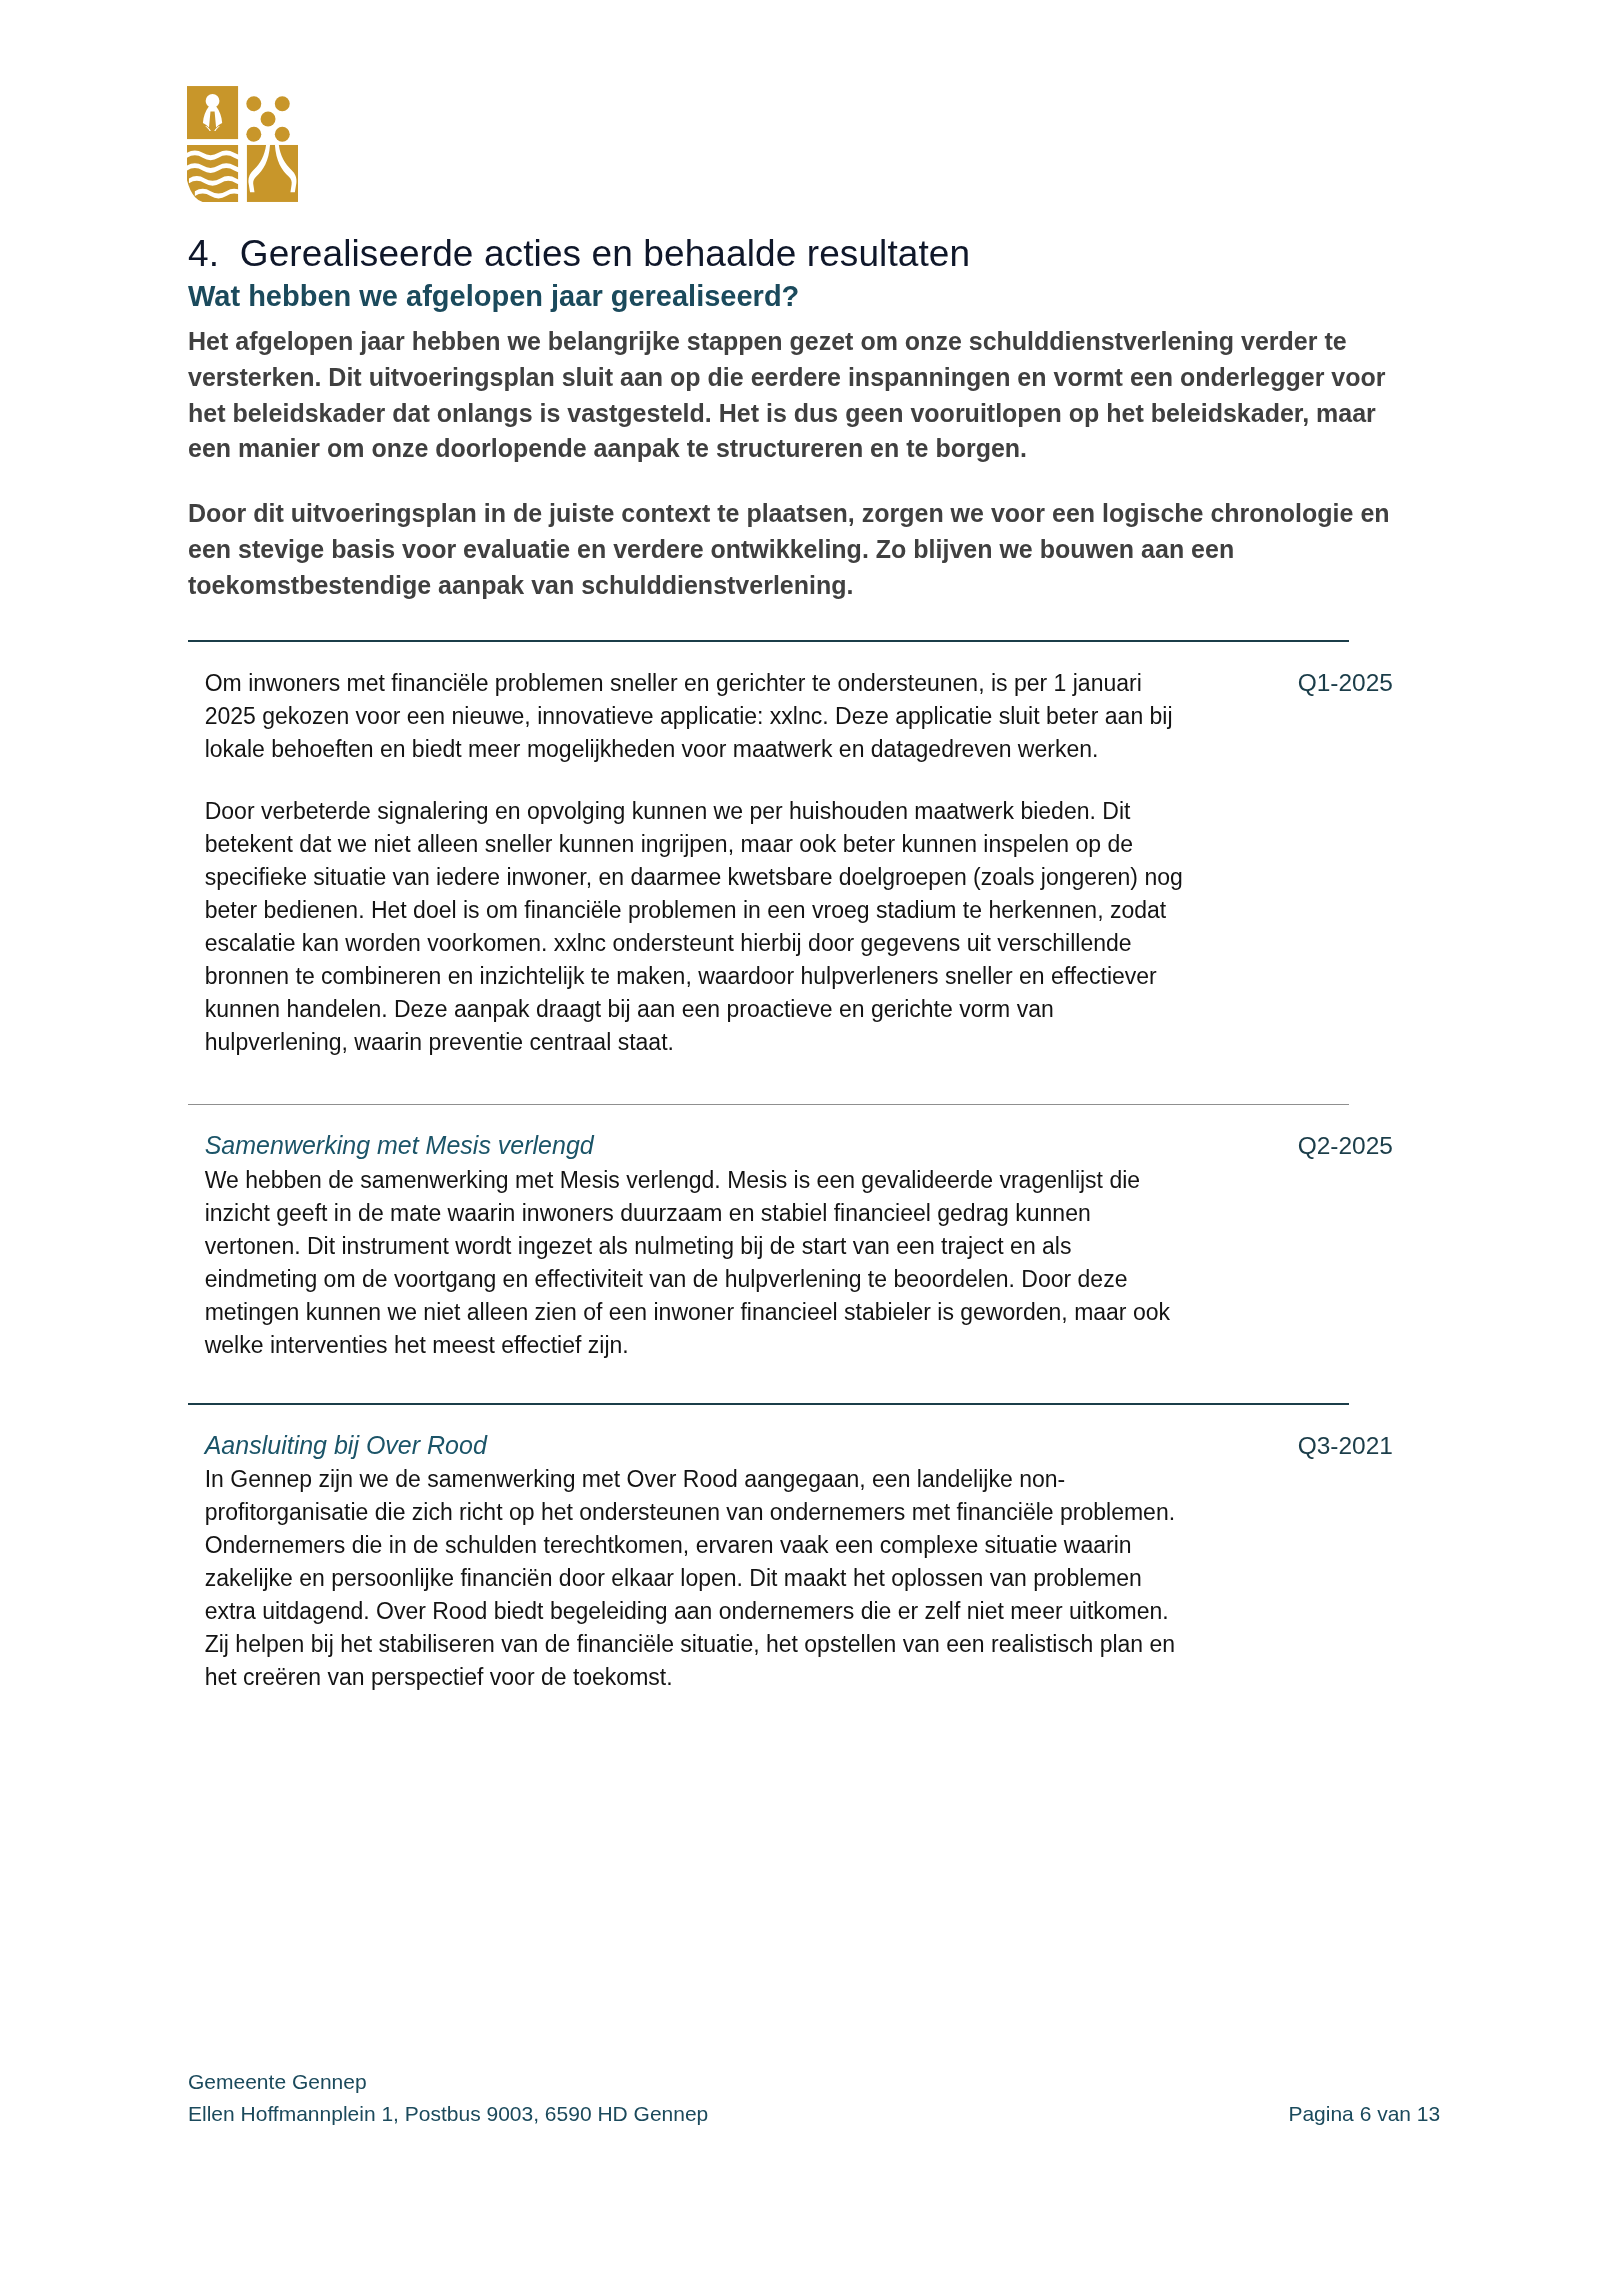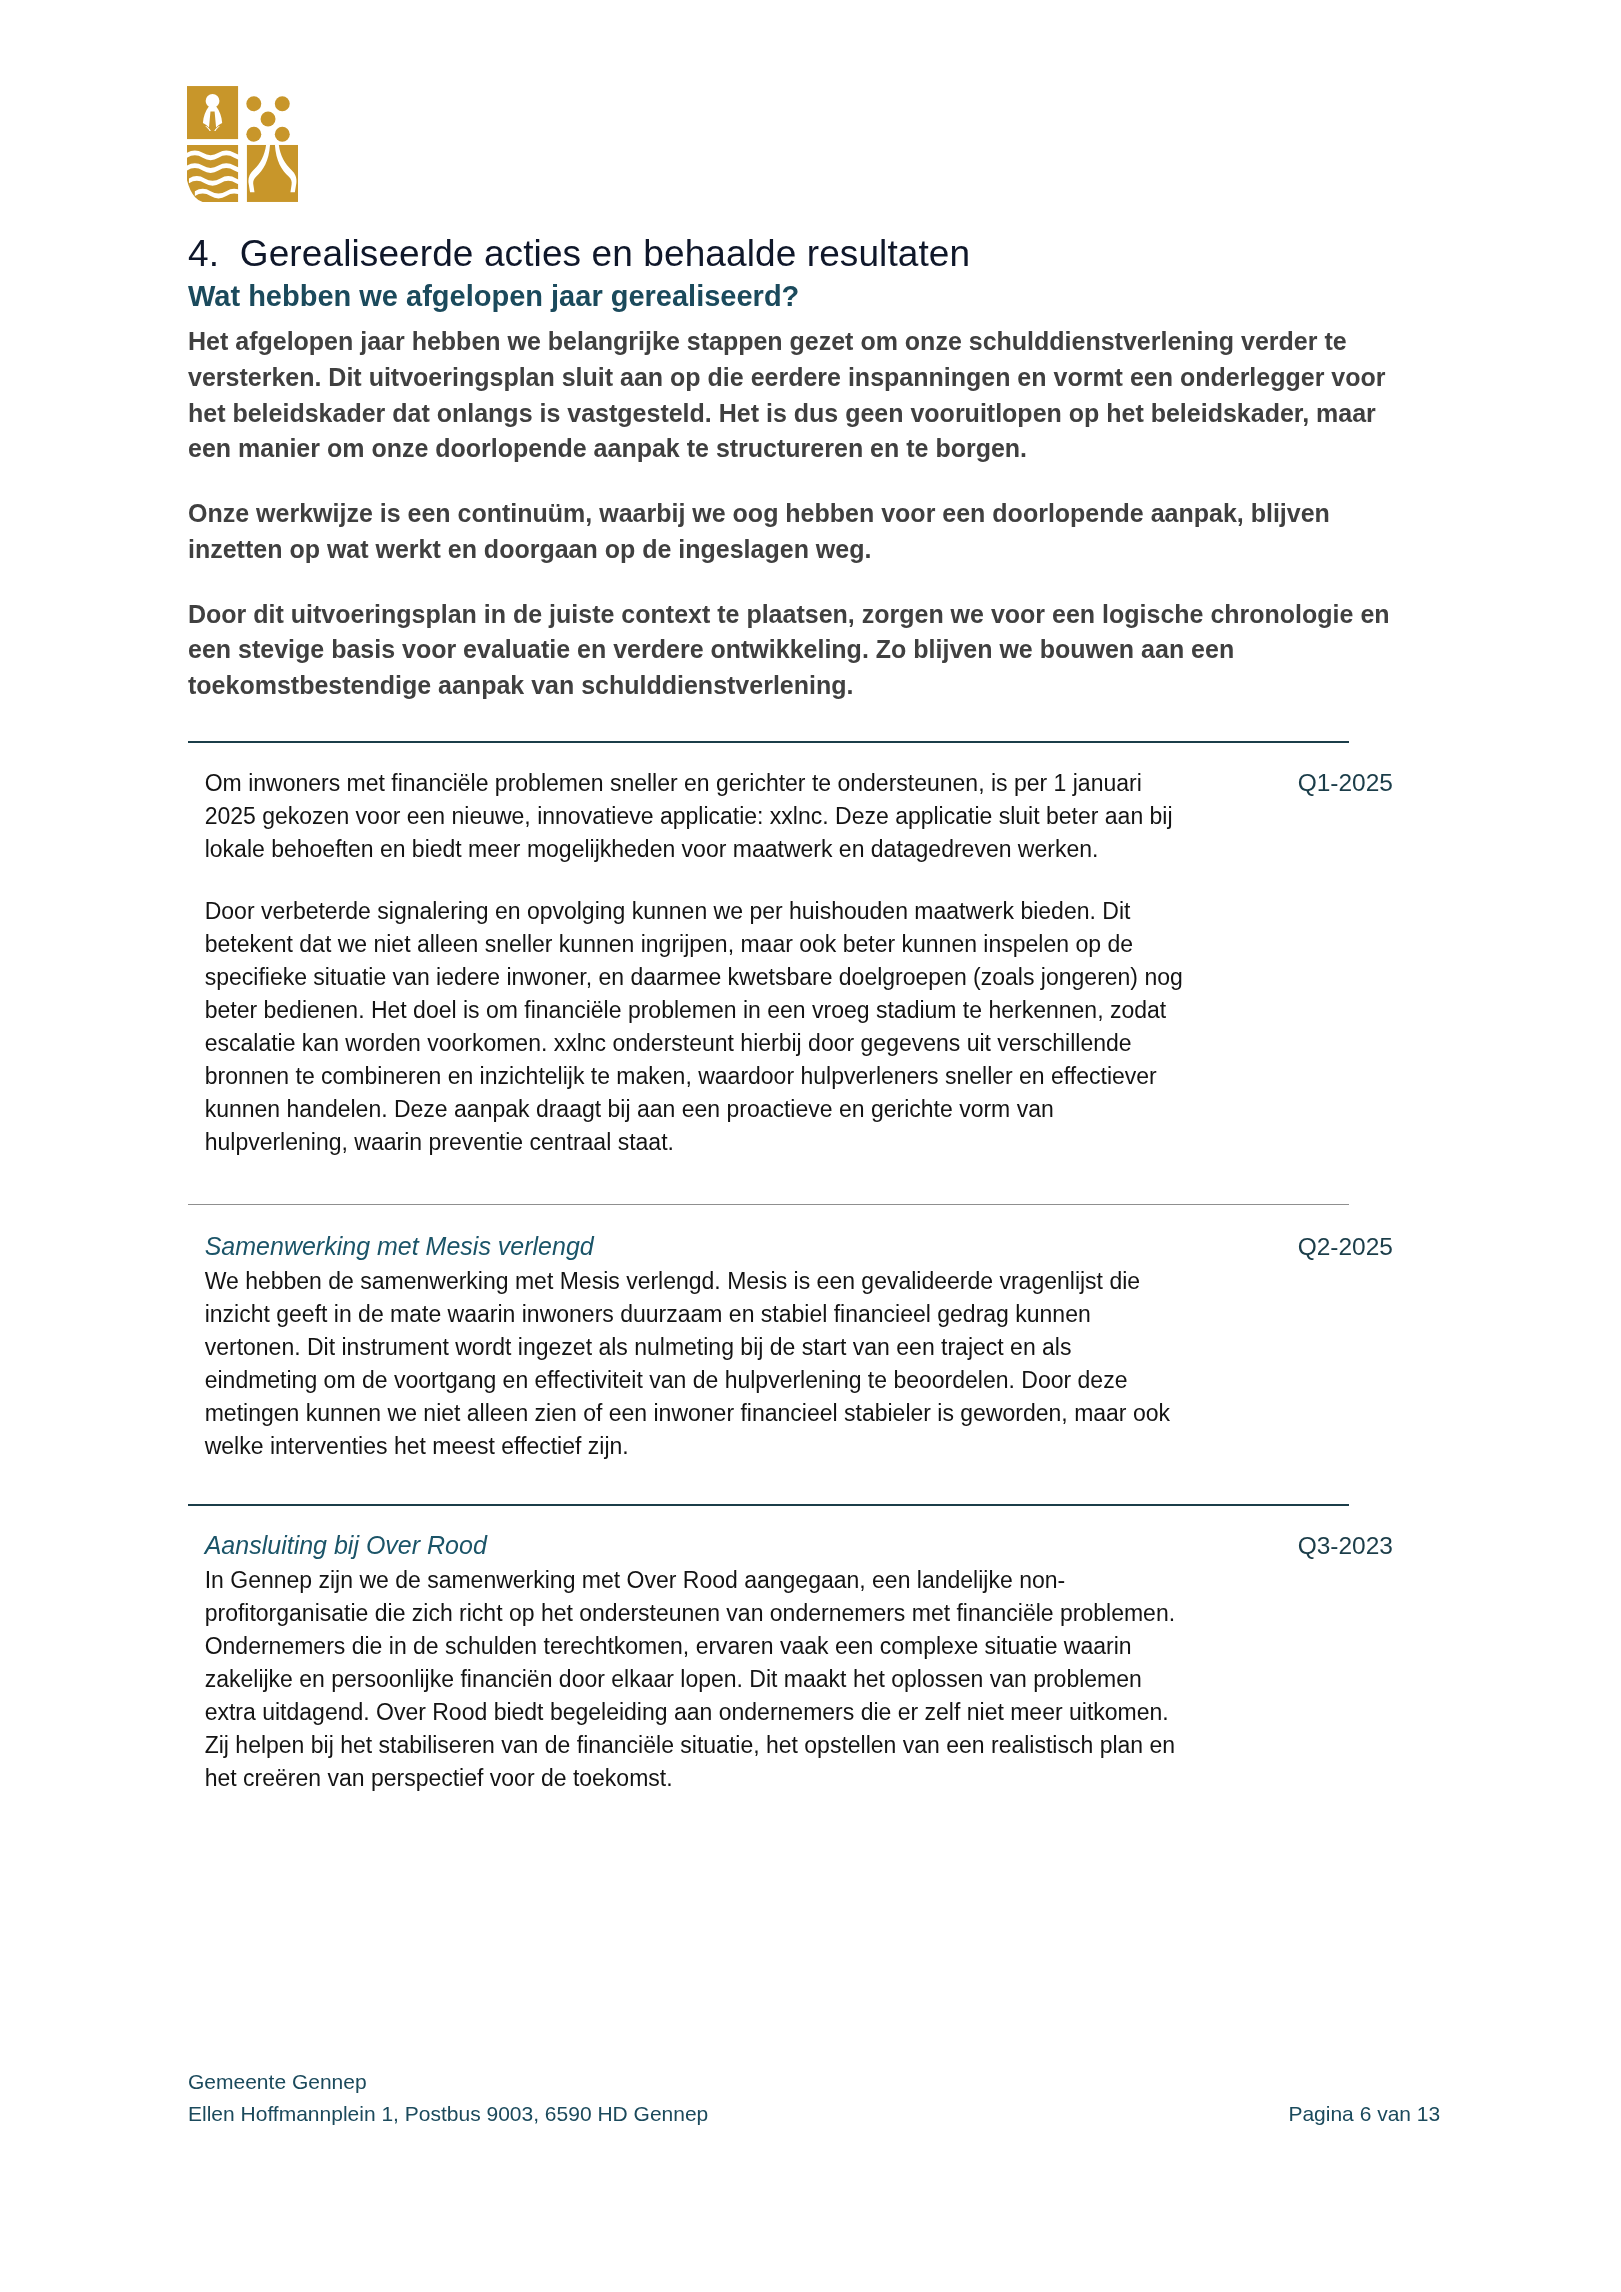--- a/index.html
+++ b/index.html
@@ -182,21 +182,20 @@
       <rect x="84.8" y="60" width="4.4" height="5" fill="#c8962a"></rect>
     </svg>
   </div>
 
   <div class="content">
 
     <h1 class="doc-title">4.  Gerealiseerde acties en behaalde resultaten</h1>
     <h2 class="doc-subtitle">Wat hebben we afgelopen jaar gerealiseerd?</h2>
 
     <p class="body-par">Het afgelopen jaar hebben we belangrijke stappen gezet om onze schulddienstverlening verder te versterken. Dit uitvoeringsplan sluit aan op die eerdere inspanningen en vormt een onderlegger voor het beleidskader dat onlangs is vastgesteld. Het is dus geen vooruitlopen op het beleidskader, maar een manier om onze doorlopende aanpak te structureren en te borgen.</p>
-    <p class="body-par">Onze werkwijze is een continuüm, waarbij we oog hebben voor een doorlopende aanpak, blijven inzetten op wat werkt en doorgaan op de ingeslagen weg.</p>
     <p class="body-par">Door dit uitvoeringsplan in de juiste context te plaatsen, zorgen we voor een logische chronologie en een stevige basis voor evaluatie en verdere ontwikkeling. Zo blijven we bouwen aan een toekomstbestendige aanpak van schulddienstverlening.</p>
 
     <div class="sections">
 
       <div class="section sec-gap-1">
         <div class="rule"></div>
         <div class="section-head">
           <span class="section-quarter">Q1-2025</span>
         </div>
         <div class="section-body">
@@ -213,21 +212,21 @@
         </div>
         <div class="section-body">
           <p>We hebben de samenwerking met Mesis verlengd. Mesis is een gevalideerde vragenlijst die inzicht geeft in de mate waarin inwoners duurzaam en stabiel financieel gedrag kunnen vertonen. Dit instrument wordt ingezet als nulmeting bij de start van een traject en als eindmeting om de voortgang en effectiviteit van de hulpverlening te beoordelen. Door deze metingen kunnen we niet alleen zien of een inwoner financieel stabieler is geworden, maar ook welke interventies het meest effectief zijn.</p>
         </div>
       </div>
 
       <div class="section sec-gap-3">
         <div class="rule"></div>
         <div class="section-head">
           <span class="section-title">Aansluiting bij Over Rood</span>
-          <span class="section-quarter">Q3-2023</span>
+          <span class="section-quarter">Q3-2021</span>
         </div>
         <div class="section-body">
           <p>In Gennep zijn we de samenwerking met Over Rood aangegaan, een landelijke non-profitorganisatie die zich richt op het ondersteunen van ondernemers met financiële problemen. Ondernemers die in de schulden terechtkomen, ervaren vaak een complexe situatie waarin zakelijke en persoonlijke financiën door elkaar lopen. Dit maakt het oplossen van problemen extra uitdagend. Over Rood biedt begeleiding aan ondernemers die er zelf niet meer uitkomen. Zij helpen bij het stabiliseren van de financiële situatie, het opstellen van een realistisch plan en het creëren van perspectief voor de toekomst.</p>
         </div>
       </div>
 
     </div>
   </div>
 
   <div class="footer">

